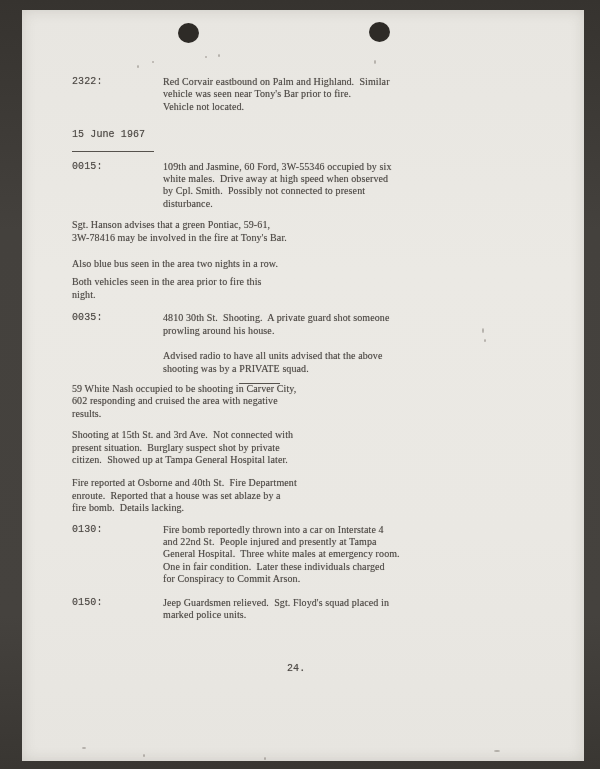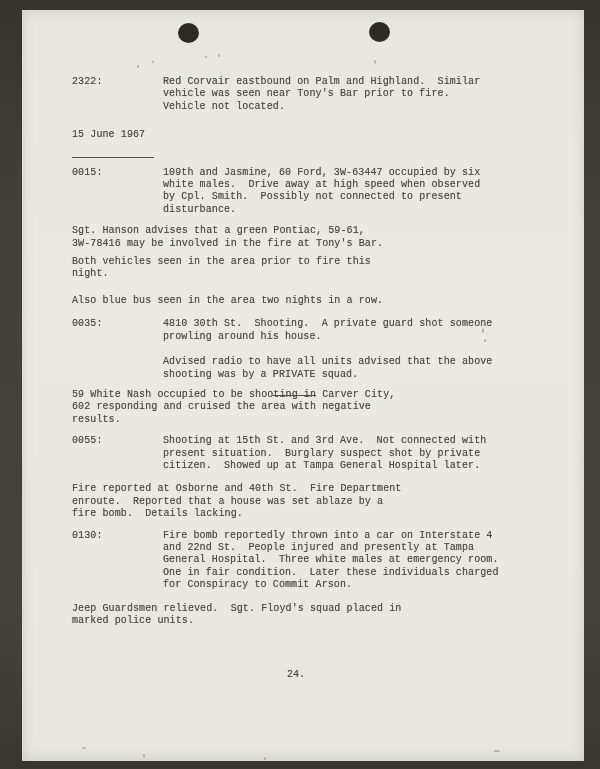--- a/index.html
+++ b/index.html
@@ -35,23 +35,23 @@
     color: #4f4b47;
     font-size: 10px;
     line-height: 12.4px;
     letter-spacing: 0.1px;
     text-shadow: 0 0 0.7px rgba(84,79,73,0.55);
     margin-top: 9px;
   }
   .entry { display: flex; }
   .time  { width: 91px; flex: none; white-space: pre; }
   .body  { flex: 1; max-width: 412px; }
-  .para  { margin: 0; white-space: pre-wrap; }
+  .para  { margin: 0; white-space: pre-wrap; font-family: Liberation Serif, serif; }
   .date-heading { white-space: pre; }
-  .u { border-bottom: 1px solid #56524d; padding-bottom: 15px; }
+  .u { border-bottom: 1px solid #56524d; padding-bottom: 9px; }
   .heading-u { display: inline-block; padding-right: 9px; }
   .page-number { margin-left: 215px; margin-top: 42px; }
   .speck {
     position: absolute;
     background: rgba(104,98,90,0.42);
     border-radius: 50%;
   }
 </style>
 </head>
 <body>
@@ -84,34 +84,34 @@
 Vehicle not located.</p>
           </div>
       </div>
 
       <div class="date-heading" style="margin-top:16px"><span class="u heading-u">15 June 1967</span></div>
 
 
       <div class="entry" style="margin-top:9px">
         <div class="time">0015:</div>
         <div class="body">
-            <p class="para">109th and Jasmine, 60 Ford, 3W-63447 occupied by six
+            <p class="para">109th and Jasmine, 60 Ford, 3W-55346 occupied by six
 white males.  Drive away at high speed when observed
 by Cpl. Smith.  Possibly not connected to present
 disturbance.</p>
           </div>
       </div>
 
       <div class="entry" style="margin-top:9px">
         <div class="body">
             <p class="para">Sgt. Hanson advises that a green Pontiac, 59-61,
 3W-78416 may be involved in the fire at Tony's Bar.</p>
+            <p class="para" style="margin-top:14px">Also blue bus seen in the area two nights in a row.</p>
             <p class="para" style="margin-top:6px">Both vehicles seen in the area prior to fire this
 night.</p>
-            <p class="para" style="margin-top:14px">Also blue bus seen in the area two nights in a row.</p>
           </div>
       </div>
 
       <div class="entry" style="margin-top:11px">
         <div class="time">0035:</div>
         <div class="body">
             <p class="para">4810 30th St.  Shooting.  A private guard shot someone
 prowling around his house.</p>
             <p class="para" style="margin-top:13px"><span>Advised radio to have all units advised that the above
 shooting was by a </span><span class="u">PRIVATE</span><span> squad.</span></p>
@@ -120,21 +120,20 @@
 
       <div class="entry" style="margin-top:8px">
         <div class="body">
             <p class="para">59 White Nash occupied to be shooting in Carver City,
 602 responding and cruised the area with negative
 results.</p>
           </div>
       </div>
 
       <div class="entry" style="margin-top:9px">
-        <div class="time">0055:</div>
         <div class="body">
             <p class="para">Shooting at 15th St. and 3rd Ave.  Not connected with
 present situation.  Burglary suspect shot by private
 citizen.  Showed up at Tampa General Hospital later.</p>
           </div>
       </div>
 
       <div class="entry" style="margin-top:11px">
         <div class="body">
             <p class="para">Fire reported at Osborne and 40th St.  Fire Department
@@ -149,20 +148,21 @@
         <div class="body">
             <p class="para">Fire bomb reportedly thrown into a car on Interstate 4
 and 22nd St.  People injured and presently at Tampa
 General Hospital.  Three white males at emergency room.
 One in fair condition.  Later these individuals charged
 for Conspiracy to Commit Arson.</p>
           </div>
       </div>
 
       <div class="entry" style="margin-top:11px">
+        <div class="time">0150:</div>
         <div class="body">
             <p class="para">Jeep Guardsmen relieved.  Sgt. Floyd's squad placed in
 marked police units.</p>
           </div>
       </div>
 
       <div class="page-number">24.</div>
 
     </div>
   </div>

